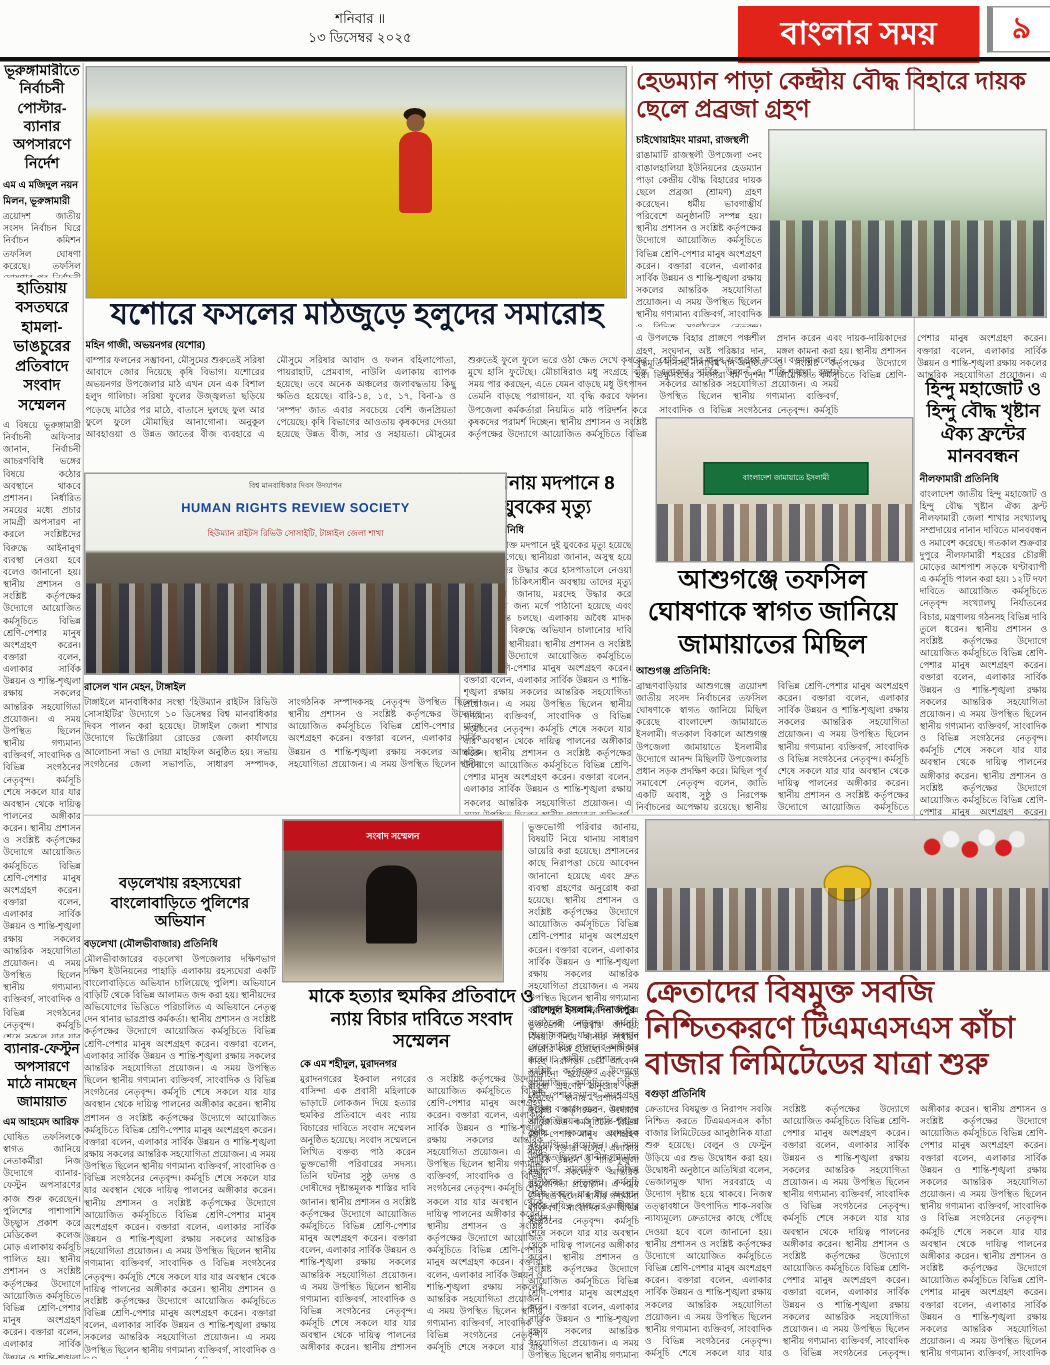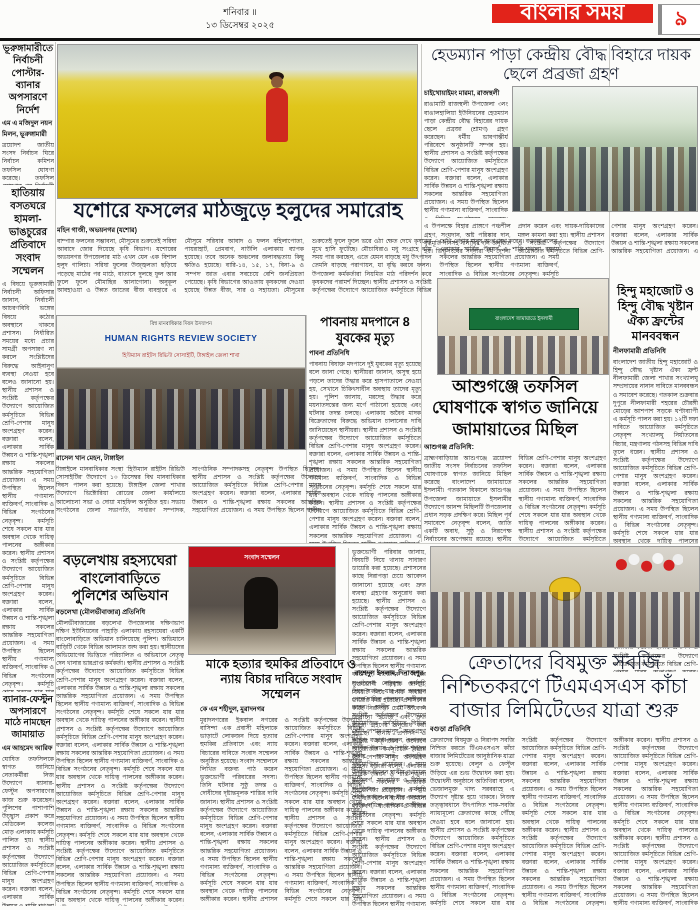--- a/index.html
+++ b/index.html
@@ -12,41 +12,41 @@
   .logobar{width:4px;height:27px;background:#555;}
   .dateblock{font-size:9px;line-height:1.45;text-align:center;color:#111;}
   .sectionbox{background:#e2231a;color:#fff;font-size:21px;font-weight:bold;
               display:flex;align-items:center;justify-content:center;}
   .pagebox{border:1px solid #999;border-left:4px solid #8a8a8a;color:#e2231a;font-size:20px;
            font-weight:bold;display:flex;align-items:center;justify-content:center;background:#fff;}
   .hrule{background:#111;}
   .vrule{background:#c9c9c4;width:1px;}
   
   .h-xl{font-size:20px;font-weight:bold;line-height:1.12;text-align:center;color:#0f172a;}
-  .h-lg{font-size:15px;font-weight:normal;line-height:1.2;text-align:center;color:#0f172a;}
+  .h-lg{font-size:15px;font-weight:bold;line-height:1.2;color:#7f1d1d;}
   .h-md{font-size:12.5px;font-weight:bold;line-height:1.25;text-align:center;color:#0b0b0b;}
   .h-sm{font-size:9.5px;font-weight:bold;line-height:1.3;text-align:center;color:#0b0b0b;}
   .byl{font-size:6.5px;font-weight:bold;color:#000;margin:2px 0 1px 0;}
   .bodytxt{font-size:6px;line-height:1.36;text-align:justify;color:#262626;}
   .cols2{column-count:2;column-gap:7px;}
   .cols3{column-count:3;column-gap:7px;}
   .cols4{column-count:4;column-gap:8px;}
   
   .photo{position:absolute;overflow:hidden;border:1px solid #999;}
   .ph-mustard{background:linear-gradient(180deg,#c6cdc9 0%,#dde2d6 16%,#e6d34a 24%,#e0c61b 40%,#d8ba10 70%,#caa90c 100%);}
   .ph-mustard .fig{position:absolute;left:58%;top:28%;width:22px;height:54px;background:#cf2a1e;border-radius:9px 9px 3px 3px;}
   .ph-mustard .fighead{position:absolute;left:59.2%;top:20%;width:12px;height:12px;border-radius:50%;background:#8a5a39;}
   .ph-mustard .fighair{position:absolute;left:58.8%;top:17.5%;width:15px;height:9px;border-radius:50%;background:#231510;}
   .ph-group{background:linear-gradient(180deg,#eef2ee 0%,#d5e2cf 28%,#a9bfa2 52%,#8e9e8a 78%,#7d8c79 100%);}
   .crowdrow{position:absolute;left:0;right:0;bottom:0;height:52%;
      background:repeating-linear-gradient(90deg,rgba(36,38,58,.62) 0 7px,rgba(240,240,235,.5) 7px 11px,rgba(90,60,40,.5) 11px 17px,rgba(255,255,255,0) 17px 22px);}
   .ph-march{background:linear-gradient(180deg,#e9e5da 0%,#ddd6c6 45%,#cdc5b2 100%);}
   .banner-green{position:absolute;left:18%;top:30%;width:64%;height:22%;background:#17713a;border:1px solid #0d4d26;
      color:#fff;font-size:5px;display:flex;align-items:center;justify-content:center;overflow:hidden;}
-  .ph-hr{background:linear-gradient(180deg,#f4f4f0 0%,#efefe9 38%,#6c655a 40%,#555046 72%,#3f3b33 100%);}
+  .ph-hr{background:linear-gradient(180deg,#f4f4f0 0%,#efefe9 38%,#6c655a 40%,#555046 72%,#3f3b33 100%);padding-left:32px;}
   .hrbannertop{position:absolute;left:4%;top:3%;width:92%;font-size:5px;color:#333;text-align:center;}
   .hrbannermain{position:absolute;left:2%;top:13%;width:96%;font-size:8.5px;font-weight:bold;color:#1446a0;text-align:center;letter-spacing:.4px;}
   .hrbannersub{position:absolute;left:4%;top:27%;width:92%;font-size:5.5px;color:#9e1b1b;text-align:center;}
   .ph-press{background:linear-gradient(180deg,#6b6157 0%,#57504a 55%,#8c8272 80%,#c9c0ae 100%);}
   .pressband{position:absolute;left:0;top:0;right:0;height:20px;background:#c1121c;color:#fff;font-size:6px;
      font-weight:bold;display:flex;align-items:center;justify-content:center;}
   .pressfig{position:absolute;left:38%;top:28%;width:34px;height:52px;background:#14110e;border-radius:14px 14px 2px 2px;}
   .ph-tmss{background:linear-gradient(180deg,#d9d5cd 0%,#c6c1b5 45%,#aaa294 100%);}
   .balloons{position:absolute;right:6%;top:4%;width:70px;height:34px;
      background:radial-gradient(circle at 12% 40%,#d42020 0 5px,transparent 6px),
@@ -60,21 +60,21 @@
 </style>
 </head>
 <body>
 
 <div id="page">
 
   <div class="abs dateblock" style="left:175px;top:6px;width:130px;">
     <div>শনিবার ॥</div>
     <div>১৩ ডিসেম্বর ২০২৫</div>
   </div>
-  <div class="abs sectionbox" style="left:492px;top:4px;width:161px;height:19px;">
+  <div class="abs sectionbox" style="left:492px;top:4px;width:161px;height:38px;">
     <span>বাংলার সময়</span>
   </div>
   <div class="abs pagebox" style="left:658px;top:4px;width:38px;height:29px;">
     <span>৯</span>
   </div>
   <div class="abs hrule" style="left:0;top:38px;width:700px;height:2.5px;"></div>
 
   <div class="abs vrule" style="left:55px;top:42px;height:864px;"></div>
   <div class="abs vrule" style="left:421px;top:44px;height:498px;"></div>
   <div class="abs vrule" style="left:609px;top:44px;height:596px;"></div>
@@ -142,28 +142,28 @@
   <div class="photo ph-march" style="left:437px;top:278px;width:170px;height:95px;">
     <div class="banner-green">বাংলাদেশ জামায়াতে ইসলামী</div>
     <div class="crowdrow" style="height:40%;"></div>
   </div>
   <div class="abs" style="left:424px;top:376px;width:182px;height:166px;">
     <div class="h-md" style="font-size:17px;">আশুগঞ্জে তফসিল ঘোষণাকে স্বাগত জানিয়ে জামায়াতের মিছিল</div>
     <div class="byl">আশুগঞ্জ প্রতিনিধি:</div>
     <div class="bodytxt cols2" style="height:108px;">ব্রাহ্মণবাড়িয়ার আশুগঞ্জে ত্রয়োদশ জাতীয় সংসদ নির্বাচনের তফসিল ঘোষণাকে স্বাগত জানিয়ে মিছিল করেছে বাংলাদেশ জামায়াতে ইসলামী। গতকাল বিকালে আশুগঞ্জ উপজেলা জামায়াতে ইসলামীর উদ্যোগে আনন্দ মিছিলটি উপজেলার প্রধান সড়ক প্রদক্ষিণ করে। মিছিল পূর্ব সমাবেশে নেতৃবৃন্দ বলেন, জাতি একটি অবাধ, সুষ্ঠু ও নিরপেক্ষ নির্বাচনের অপেক্ষায় রয়েছে। স্থানীয় প্রশাসন ও সংশ্লিষ্ট কর্তৃপক্ষের উদ্যোগে আয়োজিত কর্মসূচিতে বিভিন্ন শ্রেণি-পেশার মানুষ অংশগ্রহণ করেন। বক্তারা বলেন, এলাকার সার্বিক উন্নয়ন ও শান্তি-শৃঙ্খলা রক্ষায় সকলের আন্তরিক সহযোগিতা প্রয়োজন। এ সময় উপস্থিত ছিলেন স্থানীয় গণ্যমান্য ব্যক্তিবর্গ, সাংবাদিক ও বিভিন্ন সংগঠনের নেতৃবৃন্দ। কর্মসূচি শেষে সকলে যার যার অবস্থান থেকে দায়িত্ব পালনের অঙ্গীকার করেন। স্থানীয় প্রশাসন ও সংশ্লিষ্ট কর্তৃপক্ষের উদ্যোগে আয়োজিত কর্মসূচিতে বিভিন্ন শ্রেণি-পেশার মানুষ অংশগ্রহণ করেন। বক্তারা বলেন, এলাকার সার্বিক উন্নয়ন ও শান্তি-শৃঙ্খলা রক্ষায় সকলের আন্তরিক সহযোগিতা প্রয়োজন। এ সময় উপস্থিত ছিলেন স্থানীয় গণ্যমান্য ব্যক্তিবর্গ, সাংবাদিক ও বিভিন্ন সংগঠনের নেতৃবৃন্দ। কর্মসূচি শেষে সকলে যার যার অবস্থান থেকে দায়িত্ব পালনের অঙ্গীকার করেন।</div>
   </div>
 
-  <div class="abs" style="left:613px;top:252px;width:85px;height:388px;margin-top:32px;">
+  <div class="abs" style="left:613px;top:252px;width:85px;height:388px;">
     <div class="h-md" style="font-size:12px;">হিন্দু মহাজোট ও হিন্দু বৌদ্ধ খৃষ্টান ঐক্য ফ্রন্টের মানববন্ধন</div>
     <div class="byl">নীলফামারী প্রতিনিধি</div>
     <div class="bodytxt">বাংলাদেশ জাতীয় হিন্দু মহাজোট ও হিন্দু বৌদ্ধ খৃষ্টান ঐক্য ফ্রন্ট নীলফামারী জেলা শাখার সংখ্যালঘু সম্প্রদায়ের নানান দাবিতে মানববন্ধন ও সমাবেশ করেছে। গতকাল শুক্রবার দুপুরে নীলফামারী শহরের চৌরঙ্গী মোড়ের আশপাশ সড়কে ঘণ্টাব্যাপী এ কর্মসূচি পালন করা হয়। ১২টি দফা দাবিতে আয়োজিত কর্মসূচিতে নেতৃবৃন্দ সংখ্যালঘু নির্যাতনের বিচার, মন্ত্রণালয় গঠনসহ বিভিন্ন দাবি তুলে ধরেন। স্থানীয় প্রশাসন ও সংশ্লিষ্ট কর্তৃপক্ষের উদ্যোগে আয়োজিত কর্মসূচিতে বিভিন্ন শ্রেণি-পেশার মানুষ অংশগ্রহণ করেন। বক্তারা বলেন, এলাকার সার্বিক উন্নয়ন ও শান্তি-শৃঙ্খলা রক্ষায় সকলের আন্তরিক সহযোগিতা প্রয়োজন। এ সময় উপস্থিত ছিলেন স্থানীয় গণ্যমান্য ব্যক্তিবর্গ, সাংবাদিক ও বিভিন্ন সংগঠনের নেতৃবৃন্দ। কর্মসূচি শেষে সকলে যার যার অবস্থান থেকে দায়িত্ব পালনের অঙ্গীকার করেন। স্থানীয় প্রশাসন ও সংশ্লিষ্ট কর্তৃপক্ষের উদ্যোগে আয়োজিত কর্মসূচিতে বিভিন্ন শ্রেণি-পেশার মানুষ অংশগ্রহণ করেন। বক্তারা বলেন, এলাকার সার্বিক উন্নয়ন ও শান্তি-শৃঙ্খলা রক্ষায় সকলের আন্তরিক সহযোগিতা প্রয়োজন। এ সময় উপস্থিত ছিলেন স্থানীয় গণ্যমান্য ব্যক্তিবর্গ, সাংবাদিক ও বিভিন্ন সংগঠনের নেতৃবৃন্দ। কর্মসূচি শেষে সকলে যার যার অবস্থান থেকে দায়িত্ব পালনের অঙ্গীকার করেন। স্থানীয় প্রশাসন ও সংশ্লিষ্ট কর্তৃপক্ষের উদ্যোগে আয়োজিত কর্মসূচিতে বিভিন্ন শ্রেণি-পেশার মানুষ অংশগ্রহণ করেন। বক্তারা বলেন, এলাকার সার্বিক উন্নয়ন ও শান্তি-শৃঙ্খলা রক্ষায় সকলের আন্তরিক সহযোগিতা প্রয়োজন। এ সময় উপস্থিত ছিলেন স্থানীয় গণ্যমান্য ব্যক্তিবর্গ, সাংবাদিক ও বিভিন্ন সংগঠনের নেতৃবৃন্দ। কর্মসূচি শেষে সকলে যার যার অবস্থান থেকে দায়িত্ব পালনের অঙ্গীকার করেন। স্থানীয় প্রশাসন ও সংশ্লিষ্ট কর্তৃপক্ষের উদ্যোগে আয়োজিত কর্মসূচিতে বিভিন্ন শ্রেণি-পেশার মানুষ অংশগ্রহণ করেন। বক্তারা বলেন, এলাকার সার্বিক উন্নয়ন ও শান্তি-শৃঙ্খলা রক্ষায় সকলের আন্তরিক সহযোগিতা প্রয়োজন। এ সময় উপস্থিত ছিলেন স্থানীয় গণ্যমান্য ব্যক্তিবর্গ, সাংবাদিক ও বিভিন্ন সংগঠনের নেতৃবৃন্দ। কর্মসূচি শেষে সকলে যার যার অবস্থান থেকে দায়িত্ব পালনের অঙ্গীকার করেন। স্থানীয় প্রশাসন ও সংশ্লিষ্ট কর্তৃপক্ষের উদ্যোগে আয়োজিত কর্মসূচিতে বিভিন্ন শ্রেণি-পেশার মানুষ অংশগ্রহণ করেন। বক্তারা বলেন, এলাকার সার্বিক উন্নয়ন ও শান্তি-শৃঙ্খলা রক্ষায় সকলের আন্তরিক সহযোগিতা প্রয়োজন। এ সময় উপস্থিত ছিলেন স্থানীয় গণ্যমান্য ব্যক্তিবর্গ, সাংবাদিক ও বিভিন্ন সংগঠনের নেতৃবৃন্দ। কর্মসূচি শেষে সকলে যার যার অবস্থান থেকে দায়িত্ব পালনের অঙ্গীকার করেন।</div>
   </div>
 
   <div class="abs" style="left:56px;top:552px;width:128px;height:354px;">
-    <div class="h-md" style="font-size:14px;">বড়লেখায় রহস্যঘেরা বাংলোবাড়িতে পুলিশের অভিযান</div>
+    <div class="h-md" style="font-size:10px;margin-top:32px;">বড়লেখায় রহস্যঘেরা বাংলোবাড়িতে পুলিশের অভিযান</div>
     <div class="byl">বড়লেখা (মৌলভীবাজার) প্রতিনিধি</div>
     <div class="bodytxt">মৌলভীবাজারের বড়লেখা উপজেলার দক্ষিণভাগ দক্ষিণ ইউনিয়নের পাহাড়ি এলাকায় রহস্যঘেরা একটি বাংলোবাড়িতে অভিযান চালিয়েছে পুলিশ। অভিযানে বাড়িটি থেকে বিভিন্ন আলামত জব্দ করা হয়। স্থানীয়দের অভিযোগের ভিত্তিতে পরিচালিত এ অভিযানে নেতৃত্ব দেন থানার ভারপ্রাপ্ত কর্মকর্তা। স্থানীয় প্রশাসন ও সংশ্লিষ্ট কর্তৃপক্ষের উদ্যোগে আয়োজিত কর্মসূচিতে বিভিন্ন শ্রেণি-পেশার মানুষ অংশগ্রহণ করেন। বক্তারা বলেন, এলাকার সার্বিক উন্নয়ন ও শান্তি-শৃঙ্খলা রক্ষায় সকলের আন্তরিক সহযোগিতা প্রয়োজন। এ সময় উপস্থিত ছিলেন স্থানীয় গণ্যমান্য ব্যক্তিবর্গ, সাংবাদিক ও বিভিন্ন সংগঠনের নেতৃবৃন্দ। কর্মসূচি শেষে সকলে যার যার অবস্থান থেকে দায়িত্ব পালনের অঙ্গীকার করেন। স্থানীয় প্রশাসন ও সংশ্লিষ্ট কর্তৃপক্ষের উদ্যোগে আয়োজিত কর্মসূচিতে বিভিন্ন শ্রেণি-পেশার মানুষ অংশগ্রহণ করেন। বক্তারা বলেন, এলাকার সার্বিক উন্নয়ন ও শান্তি-শৃঙ্খলা রক্ষায় সকলের আন্তরিক সহযোগিতা প্রয়োজন। এ সময় উপস্থিত ছিলেন স্থানীয় গণ্যমান্য ব্যক্তিবর্গ, সাংবাদিক ও বিভিন্ন সংগঠনের নেতৃবৃন্দ। কর্মসূচি শেষে সকলে যার যার অবস্থান থেকে দায়িত্ব পালনের অঙ্গীকার করেন। স্থানীয় প্রশাসন ও সংশ্লিষ্ট কর্তৃপক্ষের উদ্যোগে আয়োজিত কর্মসূচিতে বিভিন্ন শ্রেণি-পেশার মানুষ অংশগ্রহণ করেন। বক্তারা বলেন, এলাকার সার্বিক উন্নয়ন ও শান্তি-শৃঙ্খলা রক্ষায় সকলের আন্তরিক সহযোগিতা প্রয়োজন। এ সময় উপস্থিত ছিলেন স্থানীয় গণ্যমান্য ব্যক্তিবর্গ, সাংবাদিক ও বিভিন্ন সংগঠনের নেতৃবৃন্দ। কর্মসূচি শেষে সকলে যার যার অবস্থান থেকে দায়িত্ব পালনের অঙ্গীকার করেন। স্থানীয় প্রশাসন ও সংশ্লিষ্ট কর্তৃপক্ষের উদ্যোগে আয়োজিত কর্মসূচিতে বিভিন্ন শ্রেণি-পেশার মানুষ অংশগ্রহণ করেন। বক্তারা বলেন, এলাকার সার্বিক উন্নয়ন ও শান্তি-শৃঙ্খলা রক্ষায় সকলের আন্তরিক সহযোগিতা প্রয়োজন। এ সময় উপস্থিত ছিলেন স্থানীয় গণ্যমান্য ব্যক্তিবর্গ, সাংবাদিক ও বিভিন্ন সংগঠনের নেতৃবৃন্দ। কর্মসূচি শেষে সকলে যার যার অবস্থান থেকে দায়িত্ব পালনের অঙ্গীকার করেন। স্থানীয় প্রশাসন ও সংশ্লিষ্ট কর্তৃপক্ষের উদ্যোগে আয়োজিত কর্মসূচিতে বিভিন্ন শ্রেণি-পেশার মানুষ অংশগ্রহণ করেন। বক্তারা বলেন, এলাকার সার্বিক উন্নয়ন ও শান্তি-শৃঙ্খলা রক্ষায় সকলের আন্তরিক সহযোগিতা প্রয়োজন। এ সময় উপস্থিত ছিলেন স্থানীয় গণ্যমান্য ব্যক্তিবর্গ, সাংবাদিক ও বিভিন্ন সংগঠনের নেতৃবৃন্দ। কর্মসূচি শেষে সকলে যার যার অবস্থান থেকে দায়িত্ব পালনের অঙ্গীকার করেন। স্থানীয় প্রশাসন ও সংশ্লিষ্ট কর্তৃপক্ষের উদ্যোগে আয়োজিত কর্মসূচিতে বিভিন্ন শ্রেণি-পেশার মানুষ অংশগ্রহণ করেন। বক্তারা বলেন, এলাকার সার্বিক উন্নয়ন ও শান্তি-শৃঙ্খলা রক্ষায় সকলের আন্তরিক সহযোগিতা প্রয়োজন। এ সময় উপস্থিত ছিলেন স্থানীয় গণ্যমান্য ব্যক্তিবর্গ, সাংবাদিক ও বিভিন্ন সংগঠনের নেতৃবৃন্দ। কর্মসূচি শেষে সকলে যার যার অবস্থান থেকে দায়িত্ব পালনের অঙ্গীকার করেন।</div>
   </div>
 
   <div class="photo ph-press" style="left:188px;top:546px;width:146px;height:107px;">
     <div class="pressband">সংবাদ সম্মেলন</div>
     <div class="pressfig"></div>
   </div>
   <div class="abs" style="left:200px;top:657px;width:162px;height:249px;">
     <div class="h-md" style="font-size:12px;">মাকে হত্যার হুমকির প্রতিবাদে ও ন্যায় বিচার দাবিতে সংবাদ সম্মেলন</div>

